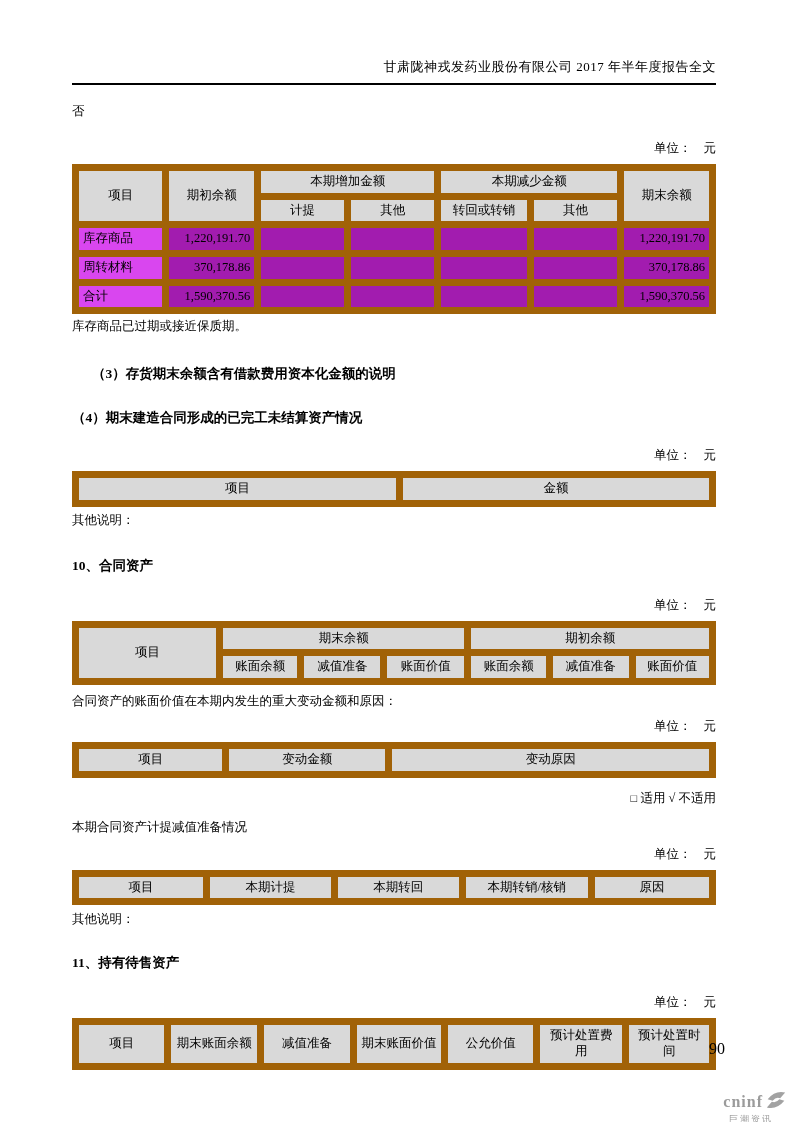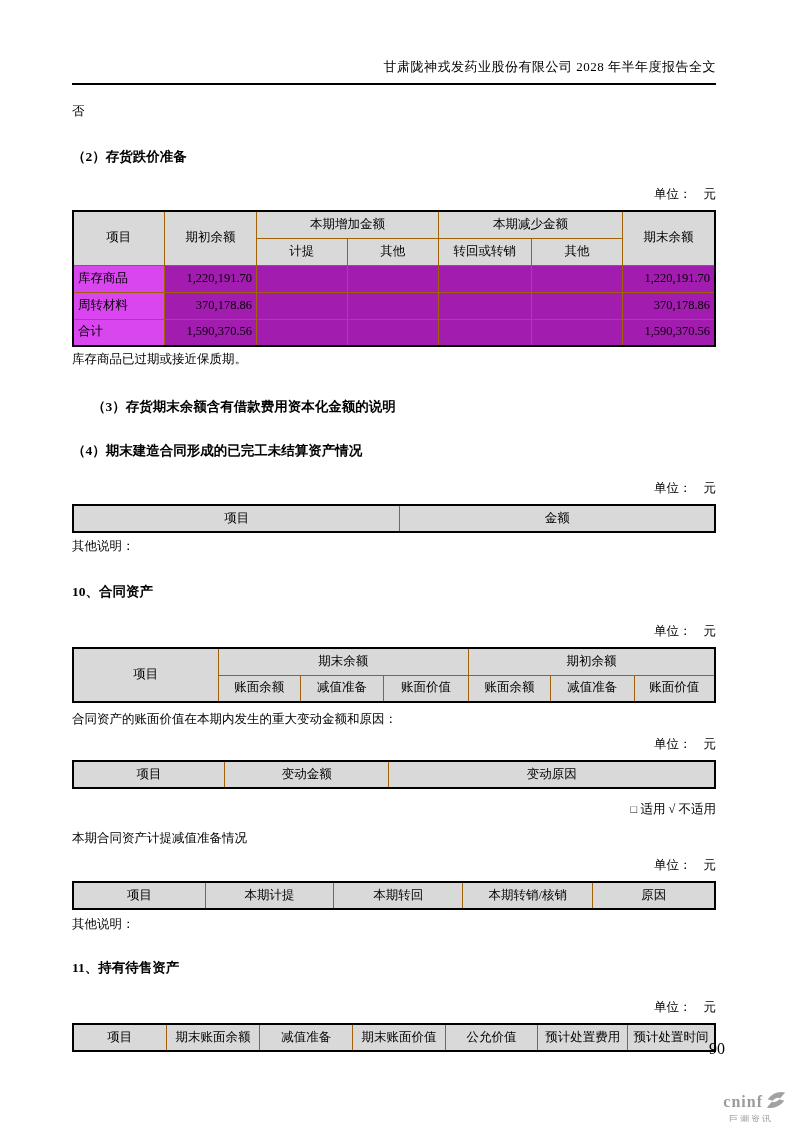--- a/index.html
+++ b/index.html
@@ -48,21 +48,21 @@
   .n-12 { margin-top:12px; }
   .check-line { margin-top:12px; font-size:12.5px;text-align:right; }
   .check-line .box { font-size:11px; }
   table {
     width:100%;
     border-collapse:collapse;
     table-layout:fixed;
     border:2px solid #000;
   }
   th, td {
-    border:1px solid #a16207;
+    border:7px solid #a16207;
     font-size:12.5px;
     line-height:1.25;
     height:27px;
     vertical-align:middle;
     padding:3px 4px;
     overflow:hidden;
   }
   th {
     background:#d9d9d9;
     font-weight:normal;
@@ -86,25 +86,24 @@
   .wm-row { display:flex; align-items:center; justify-content:flex-end; gap:2px; }
   .wm-brand { font-weight:bold; font-size:16px; letter-spacing:1px; color:#9b9b9b; }
   .wm-cn { font-size:9px; letter-spacing:2px; margin-top:1px; margin-right:14px; }
   .wm-url { font-size:10px; margin-top:2px; }
 </style>
 </head>
 <body>
 
 <div class="page">
 
-  <div class="doc-header">甘肃陇神戎发药业股份有限公司 2028 年半年度报告全文</div>
+  <div class="doc-header">甘肃陇神戎发药业股份有限公司 2017 年半年度报告全文</div>
 
   <p class="top-note">否</p>
 
-  <p class="heading h-s2">（2）存货跌价准备</p>
 
   <div class="unit-line u-a">
     <span>单位：</span>
     <span class="currency">元</span>
   </div>
 
   <table>
       <colgroup>
         <col style="width: 14.2%;">
         <col style="width: 14.4%;">

